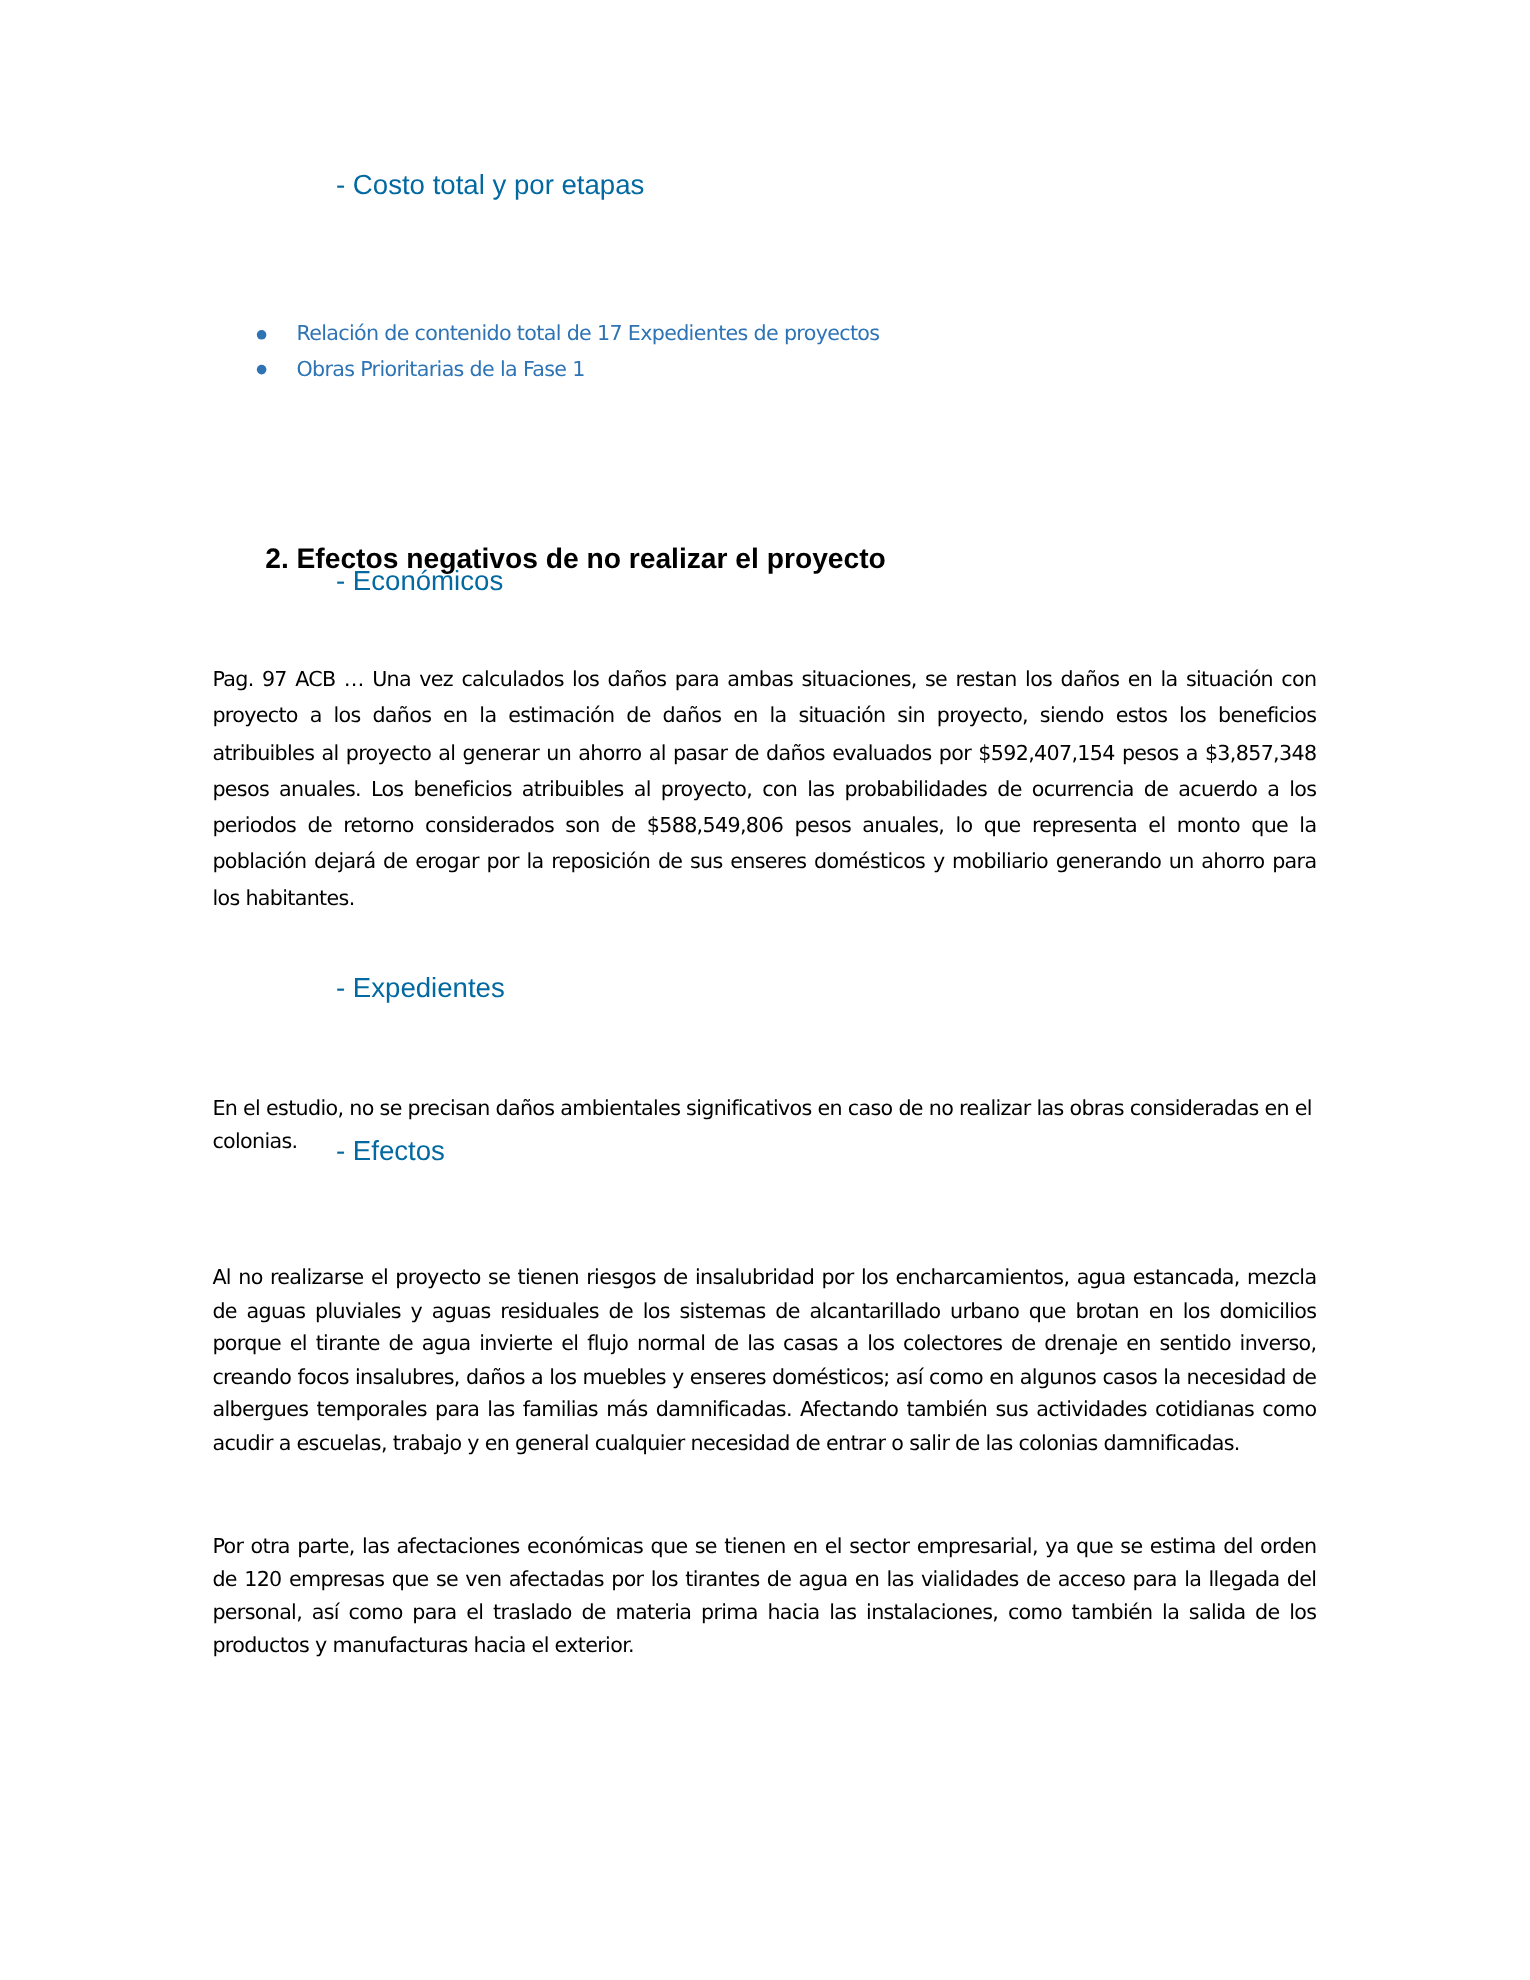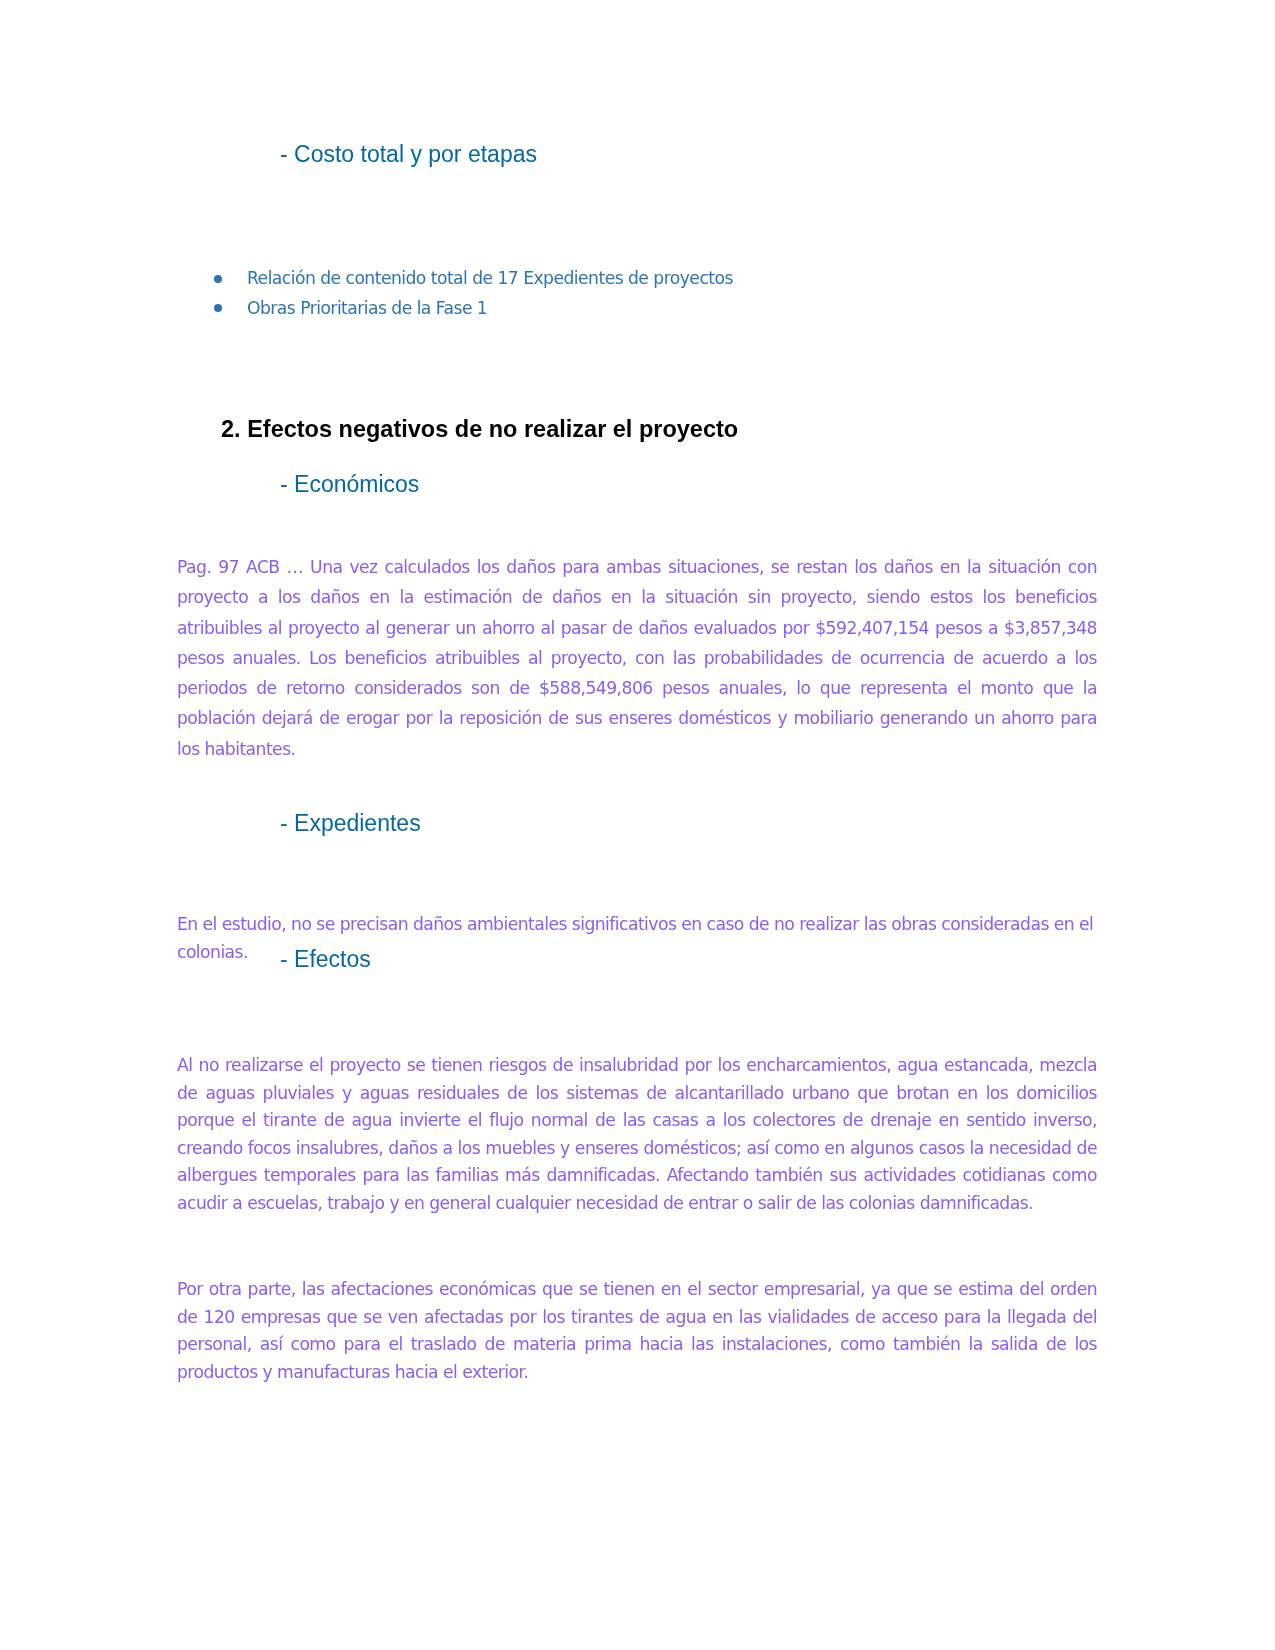--- a/index.html
+++ b/index.html
@@ -1,20 +1,20 @@
 <!DOCTYPE html>
 <html><head>
   <meta charset="utf-8">
   <style>
     html, body { margin: 0; padding: 0; background: #ffffff; }
     body { width: 1275px; height: 1650px; position: relative; overflow: hidden; }
     .page { position: absolute; left: 0; top: 0; width: 1275px; height: 1650px; background: #fff; }
     .sub { position: absolute; left: 280px; font-family: "Liberation Sans", sans-serif; font-size: 23px; color: #0369a1; }
-    .h2 { position: absolute; left: 221px; font-family: "Liberation Sans", sans-serif; font-size: 23.5px; font-weight: bold; color: #000; }
-    .body { position: absolute; left: 177px; width: 920px; font-family: "DejaVu Sans", sans-serif; font-size: 17.2px; color: #8b5cf6; text-align: justify; letter-spacing: -0.55px; word-spacing: 0px; }
+    .h2 { position: absolute; left: 221px; font-family: "Liberation Sans", sans-serif; font-size: 23.5px; font-weight: bold; color: #000; margin-top: 36px; }
+    .body { position: absolute; left: 177px; width: 920px; font-family: "DejaVu Sans", sans-serif; font-size: 17.2px; color: #000000; text-align: justify; letter-spacing: -0.55px; word-spacing: 0px; }
     .body p { margin: 0; }
     .intro { position: absolute; left: 177px; font-family: "DejaVu Sans", sans-serif; font-size: 17.2px; color: #2e74b5; letter-spacing: -0.55px; }
     .blist { position: absolute; left: 210px; top: 264px; margin: 0; padding: 0; list-style: none; font-family: "DejaVu Sans", sans-serif; font-size: 17.2px; color: #2e74b5; letter-spacing: -0.55px; text-align: right; }
     .blist li { height: 29.5px; line-height: 29.5px; display: flex; align-items: center; }
     .bullet { display: inline-block; width: 8px; height: 8px; border-radius: 50%; background: #2e74b5; margin-right: 25px; margin-left: 4px; }
     .econ { top: 552px; line-height: 30.3px; }
     .amb { top: 911px; line-height: 27.5px; text-align: left; }
     .soc1 { top: 1052px; line-height: 27.5px; }
     .soc2 { top: 1276px; line-height: 27.5px; }
   </style>

